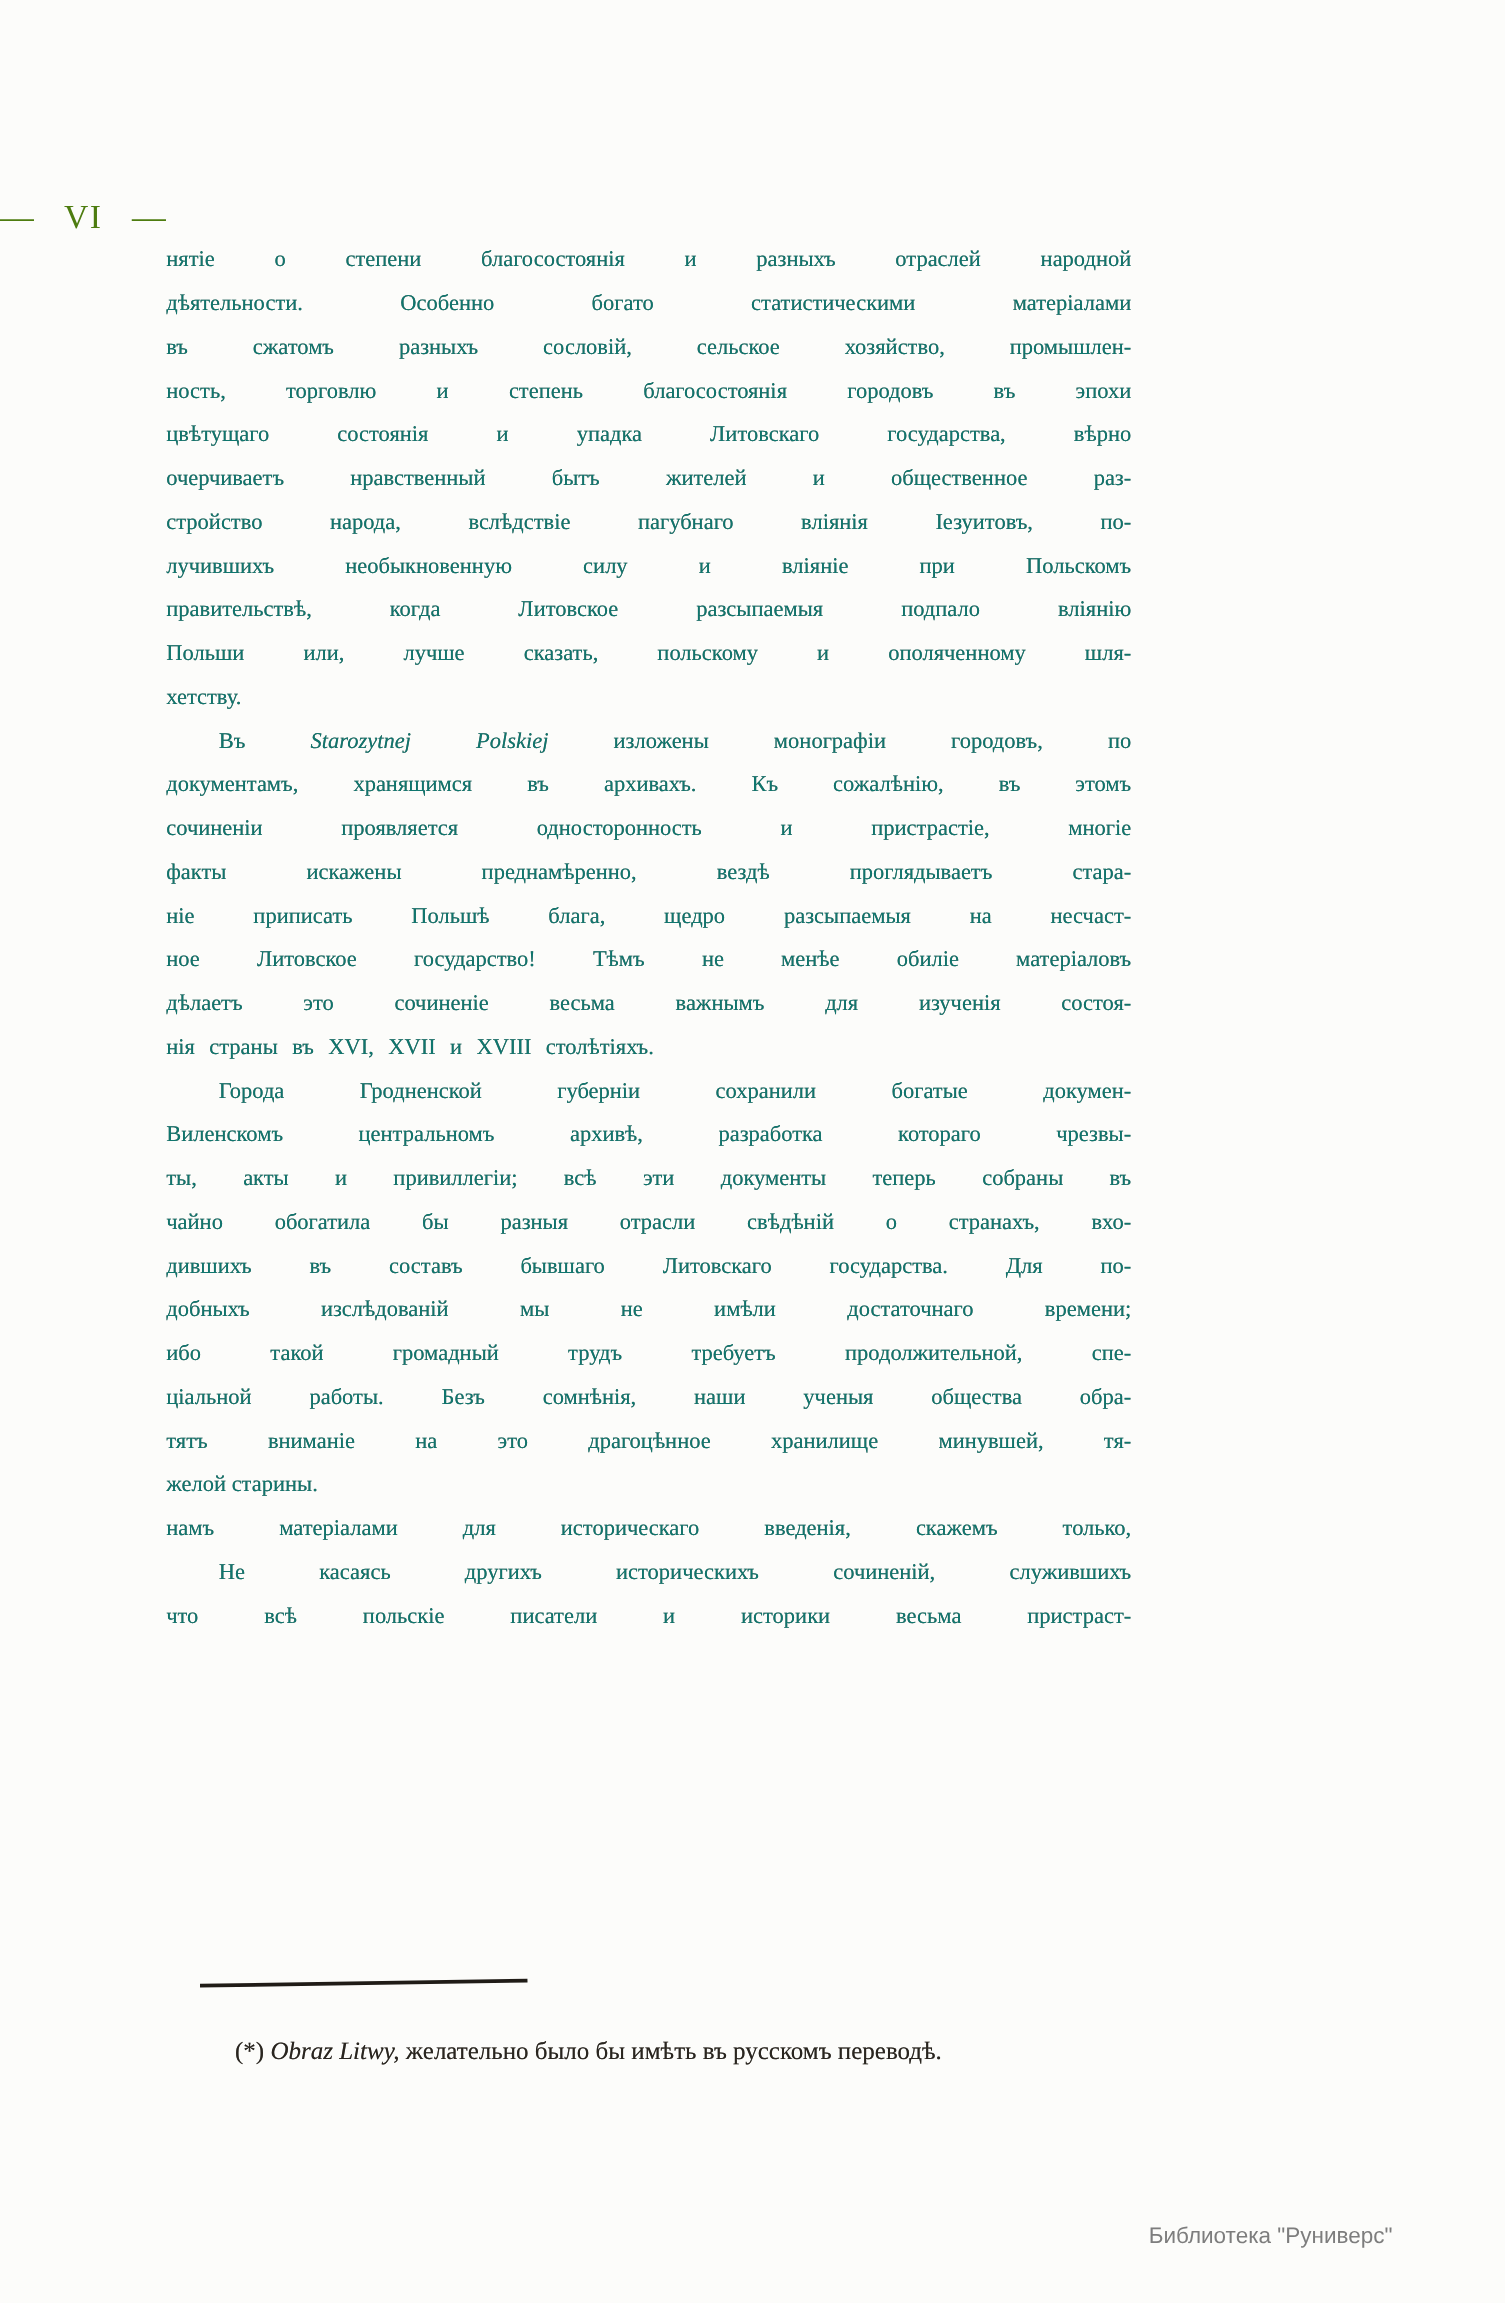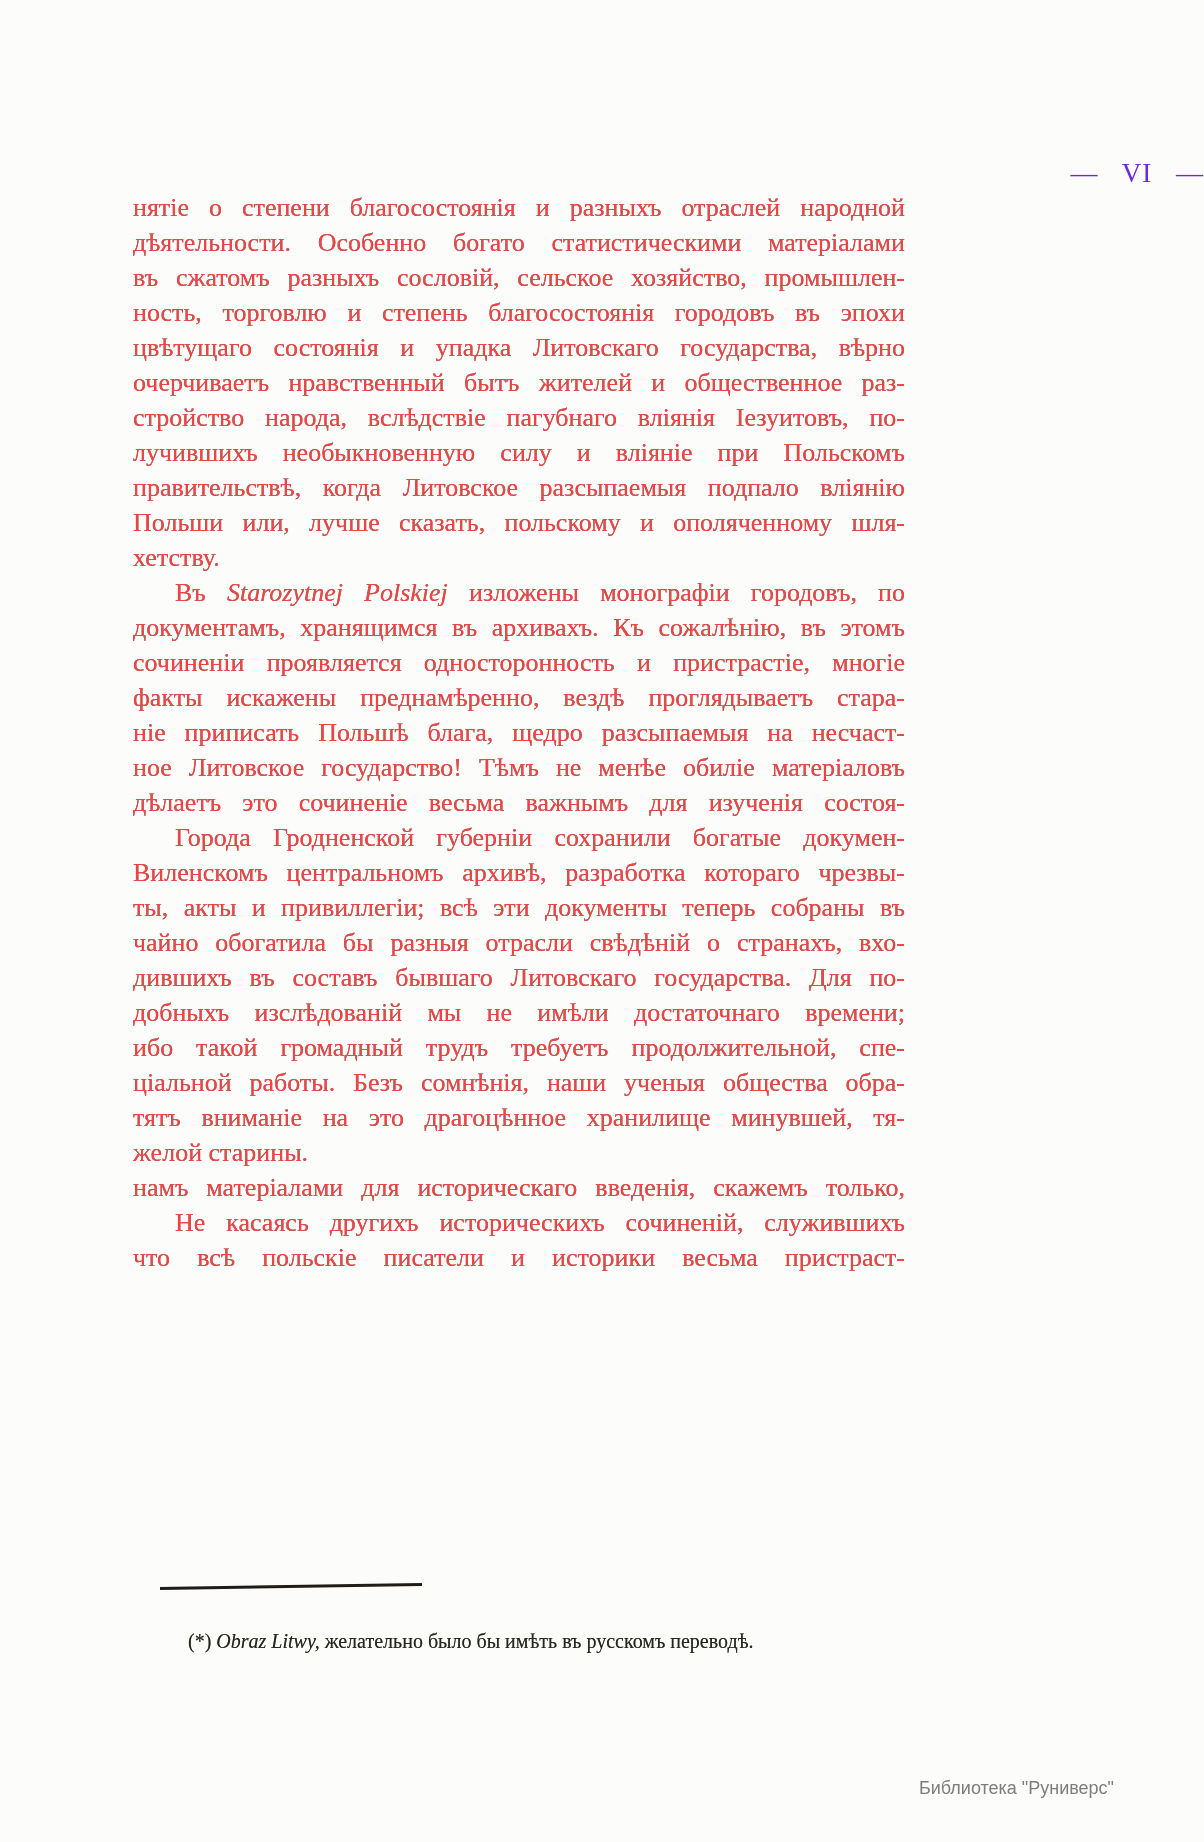--- a/index.html
+++ b/index.html
@@ -4,26 +4,26 @@
 <style>
   html,body{margin:0;padding:0;}
   body{
     width:1204px;height:1842px;
     background:#fbfbf9;
     font-family:"Liberation Serif","DejaVu Serif",serif;
   }
   .page{position:relative;width:1204px;height:1842px;background:#fcfcfa;overflow:hidden;}
   .page-number{
     position:absolute;top:158px;left:0;width:100%;
-    text-align:right;font-size:27px;color:#6d28d9;
+    text-align:left;font-size:27px;color:#4d7c0f;
     word-spacing:16px;letter-spacing:1px;
   }
   .textblock{
     position:absolute;left:133px;top:190px;width:772px;
-    font-size:26px;line-height:35px;color:#ef4444;
+    font-size:18px;line-height:35px;color:#0f766e;
     text-shadow:0 0 0.5px rgba(20,15,10,.6);
   }
   .para{margin:0;}
   .line{
     display:block;height:35px;overflow:hidden;
     text-align:justify;text-align-last:justify;
   }
   .line.para-end{text-align-last:left;}
   .line.indent{padding-left:42px;}
   .line.wide{word-spacing:7px;}
@@ -67,20 +67,21 @@
     </div>
 
     <div class="para">
       <span class="line indent"><span>Въ </span><span class="it">Starozytnej Polskiej</span><span> изложены монографіи городовъ, по</span></span>
       <span class="line">документамъ, хранящимся въ архивахъ. Къ сожалѣнію, въ этомъ</span>
       <span class="line">сочиненіи проявляется односторонность и пристрастіе, многіе</span>
       <span class="line">факты искажены преднамѣренно, вездѣ проглядываетъ стара-</span>
       <span class="line">ніе приписать Польшѣ блага, щедро разсыпаемыя на несчаст-</span>
       <span class="line">ное Литовское государство! Тѣмъ не менѣе обиліе матеріаловъ</span>
       <span class="line">дѣлаетъ это сочиненіе весьма важнымъ для изученія состоя-</span>
+      <span class="line para-end wide">нія страны въ XVI, XVII и XVIII столѣтіяхъ.</span>
     </div>
 
     <div class="para">
       <span class="line indent">Города Гродненской губерніи сохранили богатые докумен-</span>
       <span class="line">Виленскомъ центральномъ архивѣ, разработка котораго чрезвы-</span>
       <span class="line">ты, акты и привиллегіи; всѣ эти документы теперь собраны въ</span>
       <span class="line">чайно обогатила бы разныя отрасли свѣдѣній о странахъ, вхо-</span>
       <span class="line">дившихъ въ составъ бывшаго Литовскаго государства. Для по-</span>
       <span class="line">добныхъ изслѣдованій мы не имѣли достаточнаго времени;</span>
       <span class="line">ибо такой громадный трудъ требуетъ продолжительной, спе-</span>

